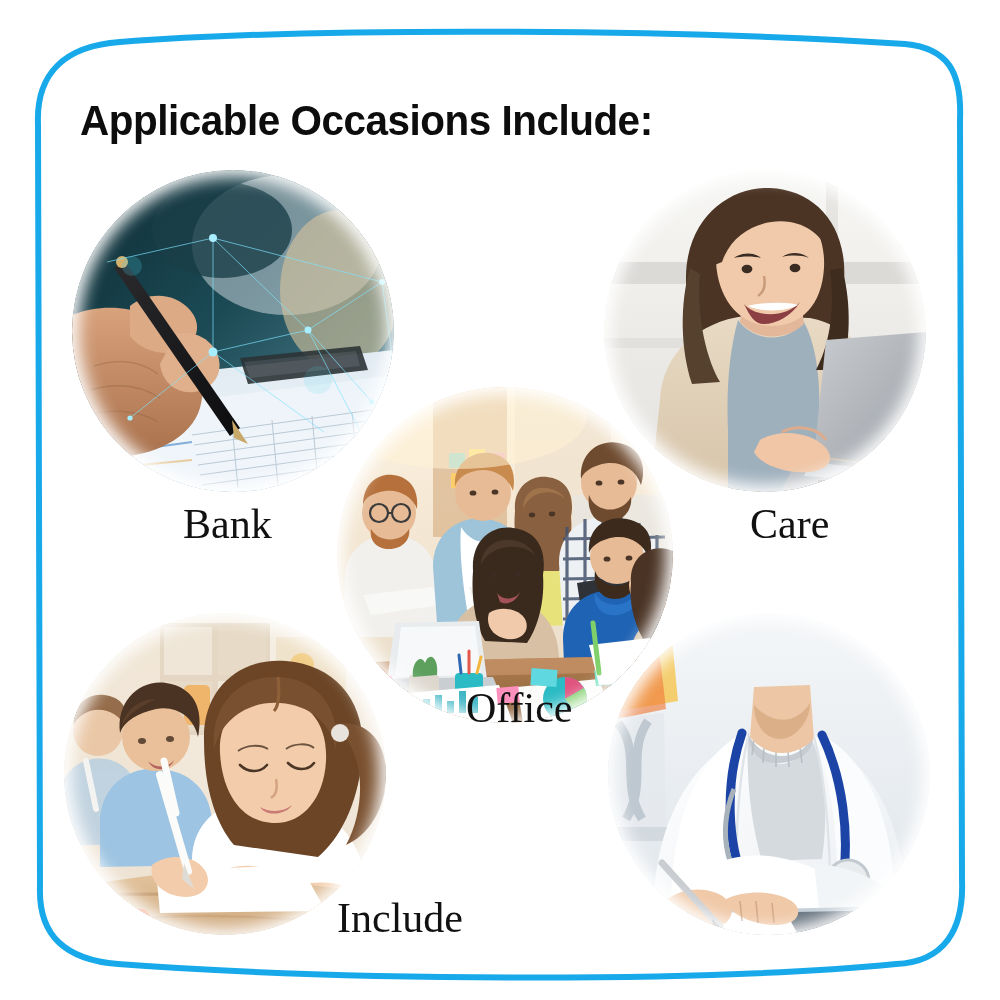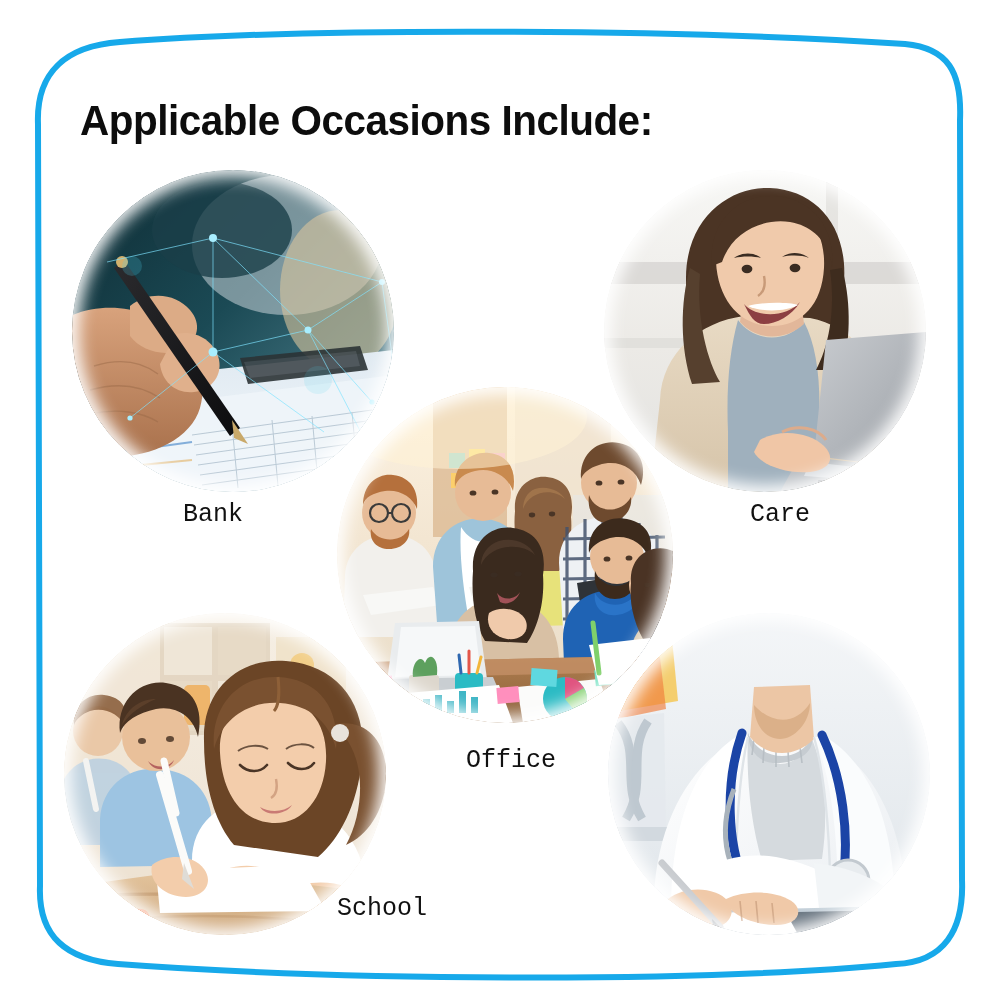--- a/index.html
+++ b/index.html
@@ -40,28 +40,28 @@
   .tile-health {left:608px;top:613px; width:322px; height:322px;}
 
   
   .feather{position:absolute;inset:0;border-radius:50%;
     box-shadow:inset 0 0 16px 7px rgba(255,255,255,0.95);
     pointer-events:none;}
 
   
   .caption{
     position:absolute;
-    font-size:25px;
+    font-size:42px;
     color:#111111;
     white-space:nowrap;
-    font-family:Liberation Mono, monospace;
+    font-family:Liberation Serif, serif;
   }
   .cap-bank   {left:183px; top:500px;}
   .cap-home   {left:750px; top:500px;}
-  .cap-office {left:466px; top:746px;}
+  .cap-office {left:466px; top:684px;}
   .cap-school {left:337px; top:894px;}
   .cap-health {left:504px; top:894px;}
 </style>
 </head>
 <body style="background: rgb(255, 255, 255);">
 
 <div id="stage">
 
   <svg class="frame-svg" viewBox="0 0 1000 1000">
     <path id="frame-path" d="M 120 42
@@ -527,21 +527,21 @@
 
         <path d="M18 286 C26 278, 40 280, 42 290 C44 300, 32 306, 24 300 Z" fill="#8ed87f"></path>
         <ellipse cx="44" cy="304" rx="13" ry="10" fill="#f6d34a"></ellipse>
         <ellipse cx="44" cy="304" rx="5" ry="4" fill="#e8cba8"></ellipse>
         <path d="M64 300 C74 292, 86 296, 86 306 C86 316, 72 320, 64 312 Z" fill="#f0622c"></path>
         <path d="M74 320 C86 312, 102 318, 100 330 L72 332 Z" fill="#f0622c"></path>
       </g>
     </svg>
     <div class="feather"></div>
   </div>
-  <div class="caption cap-school">School</div>
+  <div class="caption cap-school">Include</div>
 
   <div class="tile tile-health">
     <svg viewBox="0 0 322 322" preserveAspectRatio="xMidYMid slice">
       <defs>
         <clipPath id="cpHealth">
             <circle cx="161" cy="161" r="161"></circle>
           </clipPath>
         <linearGradient id="hcBg" x1="0" y1="0" x2="0" y2="1">
           <stop offset="0%" stop-color="#f4f6f8"></stop>
           <stop offset="100%" stop-color="#dfe5ea"></stop>

